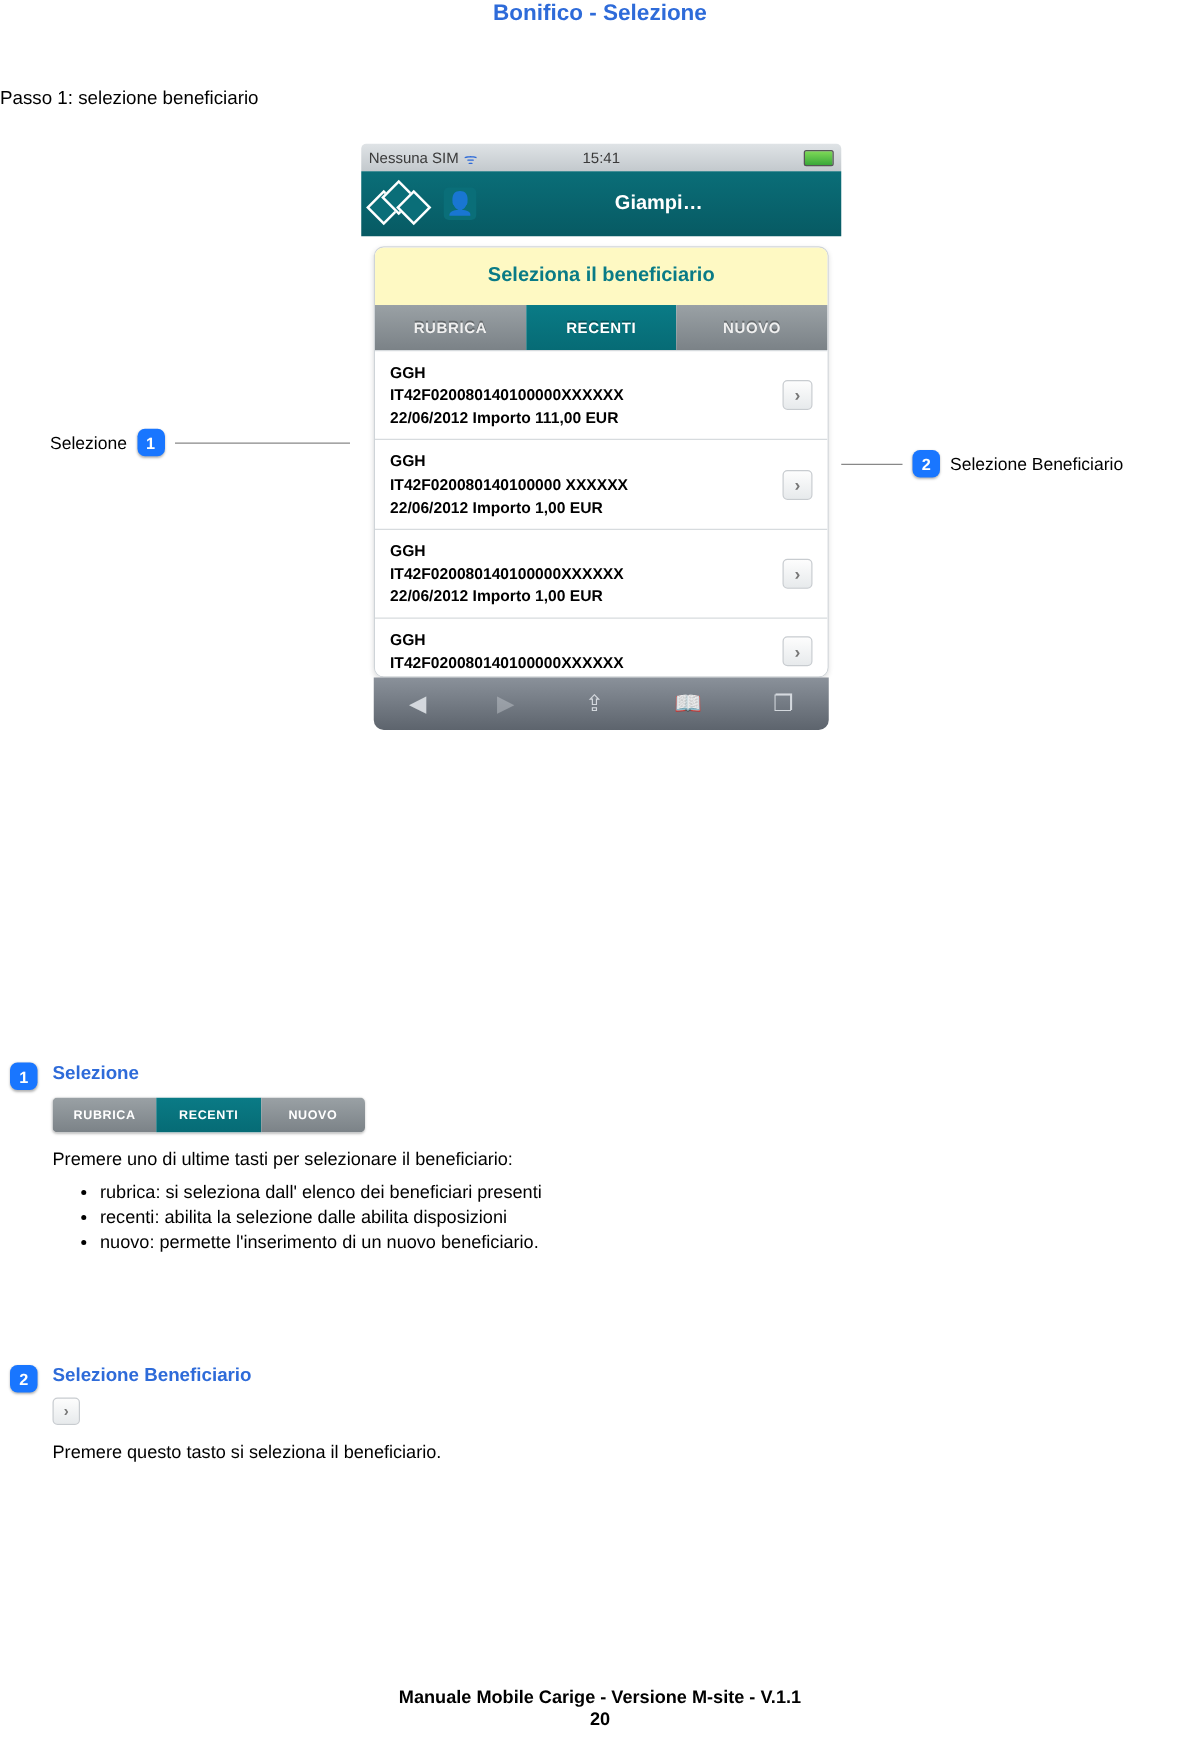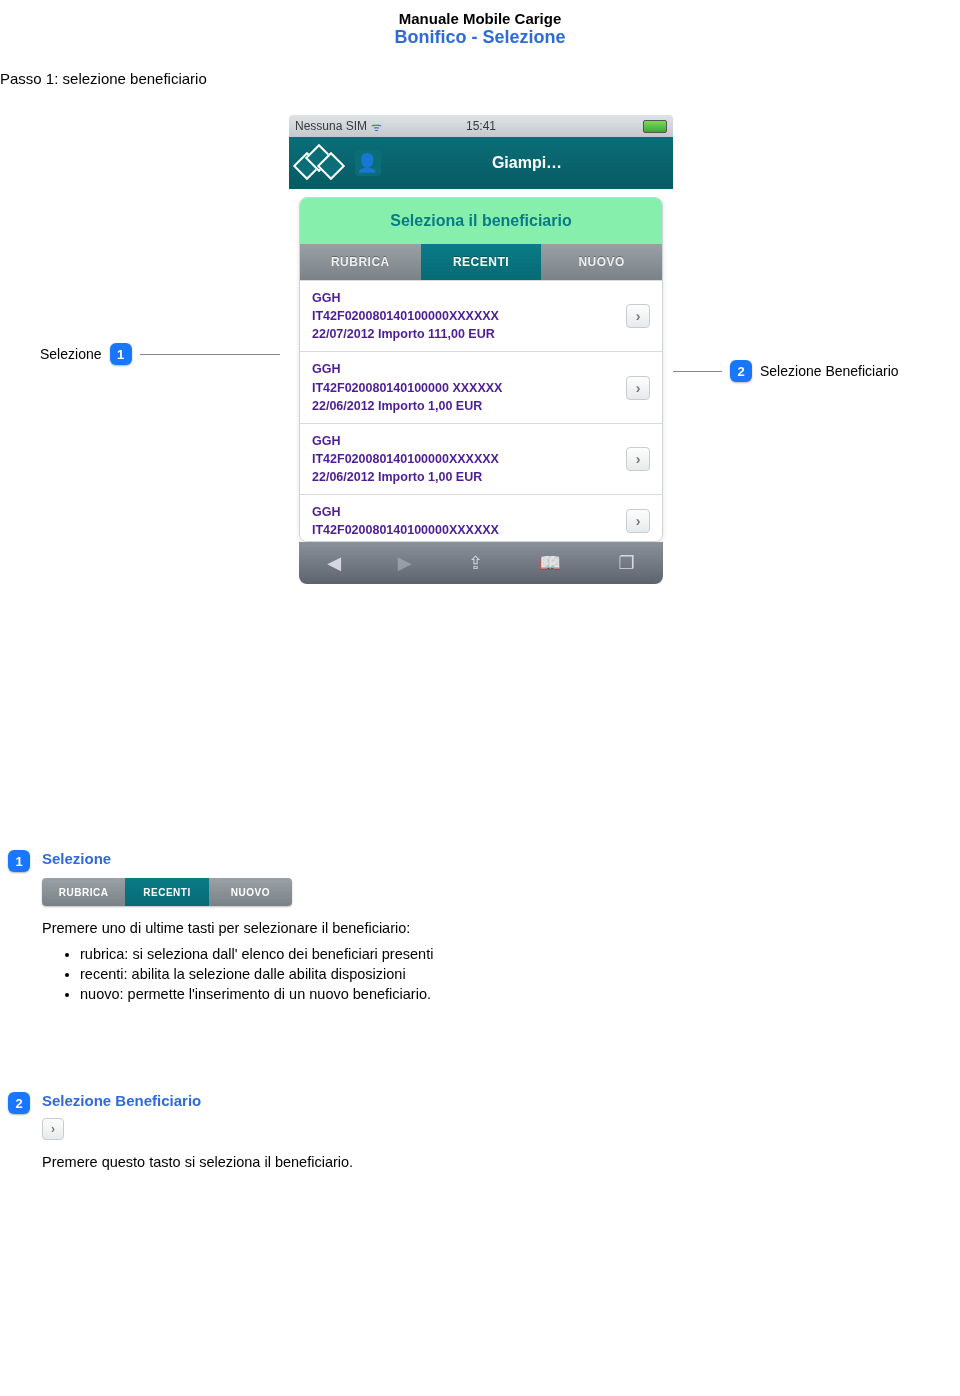--- a/index.html
+++ b/index.html
@@ -99,39 +99,39 @@
   }
   .panel-head .share-ic { font-size:16px; margin-right:6px;}
   .chevs { display:flex; gap:-2px; }
   .chev {
     width:0; height:0; border-top:10px solid transparent;
     border-bottom:10px solid transparent; border-left:14px solid #2a9aa6;
     margin-left:-4px;
   }
   .chev.dark{ border-left-color:#135a63;}
   .panel-sub {
-    background:#86efac; color:#0a7b86; font-weight:bold; font-size:16px;
+    background:#fef9c3; color:#0a7b86; font-weight:bold; font-size:16px;
     text-align:center; padding:14px 6px;
   }
   .tabs {
     display:flex; height:36px;
   }
   .tab {
     flex:1; display:flex; align-items:center; justify-content:center;
     font-size:12px; font-weight:bold; color:#fff; letter-spacing:.5px;
     text-shadow: 0 -1px 0 rgba(0,0,0,.3);
   }
   .tab.inactive { background: linear-gradient(#9aa1a5,#7b8287); color:#efefef;}
   .tab.active   { background: linear-gradient(#0a7b86,#066b75); }
   .list { background:#fff; }
   .row {
     padding: 8px 12px; border-top:1px solid #d7dbde;
     display:flex; justify-content:space-between; align-items:center;
   }
-  .row .txt { font-size:12.5px; font-weight:bold; color:#4c1d95; line-height:1.45;}
+  .row .txt { font-size:12.5px; font-weight:bold; color:#000000; line-height:1.45;}
   .row .go {
     width:22px; height:22px; border:1px solid #c8ccd0; border-radius:4px;
     background: linear-gradient(#fdfdfd,#e7eaec);
     display:flex; align-items:center; justify-content:center;
     color:#777; font-size:14px; font-weight:bold;
   }
   .row.cut { padding-bottom:2px;}
   .bottom-bar {
     margin: 0 10px;
     height:42px; background: linear-gradient(#8a919a,#5d646d);
@@ -193,21 +193,20 @@
   .footer {
     position:absolute; bottom:12px; left:0; right:0;
     text-align:center; font-weight:bold; font-size:14.5px;
   }
   .footer .pg { font-weight:bold; font-size:14.5px; margin-top:2px;}
 </style>
 </head>
 <body>
 
 <div class="page">
-  <div class="doc-title">Manuale Mobile Carige</div>
   <div class="section-title">Bonifico - Selezione</div>
   <div class="step-label">Passo 1: selezione beneficiario</div>
 
   <div class="callout c1">
     <span class="label">Selezione</span>
     <span class="badge">1</span>
     <span class="line"></span>
   </div>
 
   <div class="callout c2">
@@ -239,21 +238,21 @@
         <div class="tabs">
           <div class="tab inactive">RUBRICA</div>
           <div class="tab active">RECENTI</div>
           <div class="tab inactive">NUOVO</div>
         </div>
         <div class="list">
           <div class="row">
             <div class="txt">
               <div>GGH</div>
               <div>IT42F020080140100000XXXXXX</div>
-              <div>22/07/2012 Importo 111,00 EUR</div>
+              <div>22/06/2012 Importo 111,00 EUR</div>
             </div>
             <div class="go">›</div>
           </div>
           <div class="row">
             <div class="txt">
               <div>GGH</div>
               <div>IT42F020080140100000 XXXXXX</div>
               <div>22/06/2012 Importo 1,00 EUR</div>
             </div>
             <div class="go">›</div>
@@ -306,13 +305,17 @@
 
   <div class="explain e2">
     <div class="ex-head">
       <span class="badge">2</span>
       <span class="ex-title">Selezione Beneficiario</span>
     </div>
     <div class="mini-go">›</div>
     <div class="ex-text">Premere questo tasto si seleziona il beneficiario.</div>
   </div>
 
+  <div class="footer">
+    <div>Manuale Mobile Carige - Versione M-site - V.1.1</div>
+    <div class="pg">20</div>
+  </div>
 </div>
 
 </body></html>

